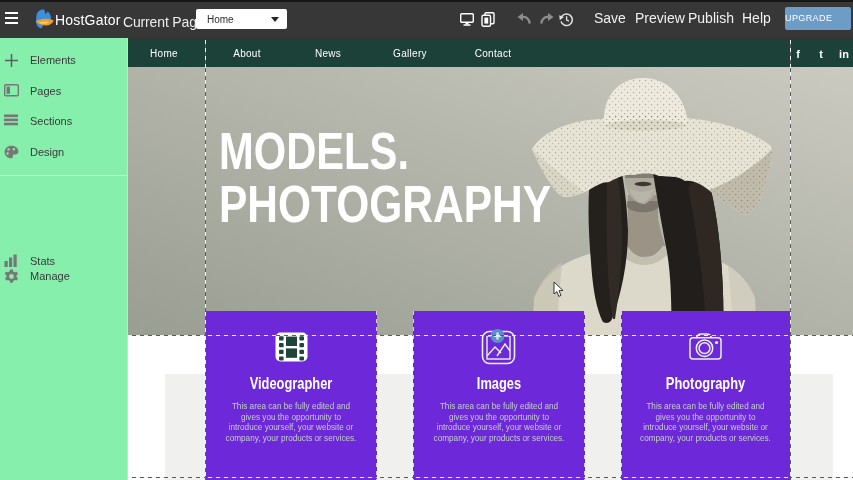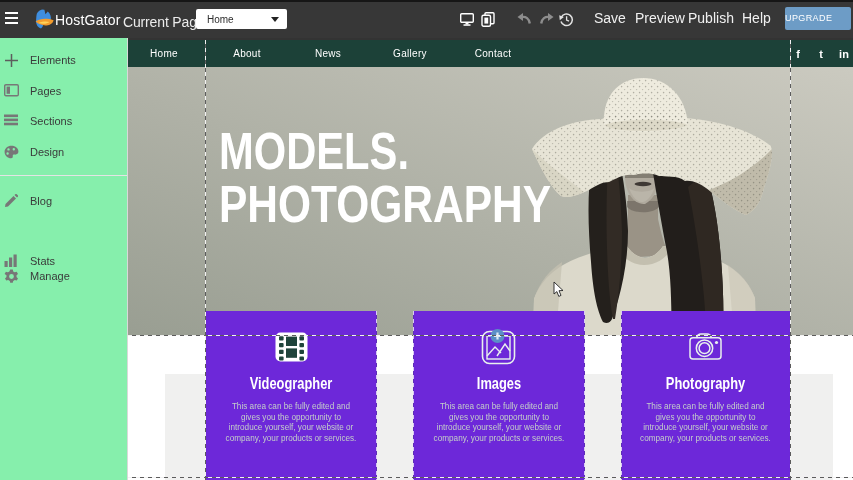--- a/index.html
+++ b/index.html
@@ -114,27 +114,20 @@
       </svg>
       <span>Sections</span>
     </div>
   <div class="mi" style="top:99px">
       <svg width="15" height="14" viewBox="0 0 15 14">
         <path d="M7.5 0.8 C11.5 0.8 14.4 3.3 14.4 6.6 C14.4 9 12.6 9.8 10.8 9.6 C9.5 9.5 8.6 9.9 8.8 11.2 C8.9 12.3 8.4 13.2 7.2 13.2 C3.6 13.2 0.6 10.3 0.6 6.9 C0.6 3.4 3.6 0.8 7.5 0.8 Z M4.5 3.2 A1.2 1.2 0 1 0 4.5 5.6 A1.2 1.2 0 0 0 4.5 3.2 M9.8 3 A1.2 1.2 0 1 0 9.8 5.4 A1.2 1.2 0 0 0 9.8 3 M3.6 7.3 A1.2 1.2 0 1 0 3.6 9.7 A1.2 1.2 0 0 0 3.6 7.3" fill="#777" fill-rule="evenodd"></path>
       </svg>
       <span>Design</span>
     </div>
   <div id="sdiv"></div>
-  <div class="mi" style="top:148px">
-      <svg width="14" height="14" viewBox="0 0 14 14">
-        <path d="M1.5 10 L9.5 2 L12 4.5 L4 12.5 L1 13 Z" fill="#777"></path>
-        <path d="M10.5 1 L13 3.5 L13.8 2.7 C14.2 2.3 14.2 1.7 13.8 1.3 L12.7 0.2 C12.3 -0.2 11.7 -0.2 11.3 0.2 Z" fill="#777"></path>
-      </svg>
-      <span>Blog</span>
-    </div>
   <div class="mi" style="top:208px">
       <svg width="14" height="13" viewBox="0 0 14 13">
         <rect x="0.5" y="7" width="3.2" height="6" fill="#777"></rect>
         <rect x="5" y="3.5" width="3.2" height="9.5" fill="#777"></rect>
         <rect x="9.5" y="0.5" width="3.2" height="12.5" fill="#777"></rect>
       </svg>
       <span>Stats</span>
     </div>
   <div class="mi" style="top:223px">
       <svg width="15" height="15" viewBox="0 0 15 15">

